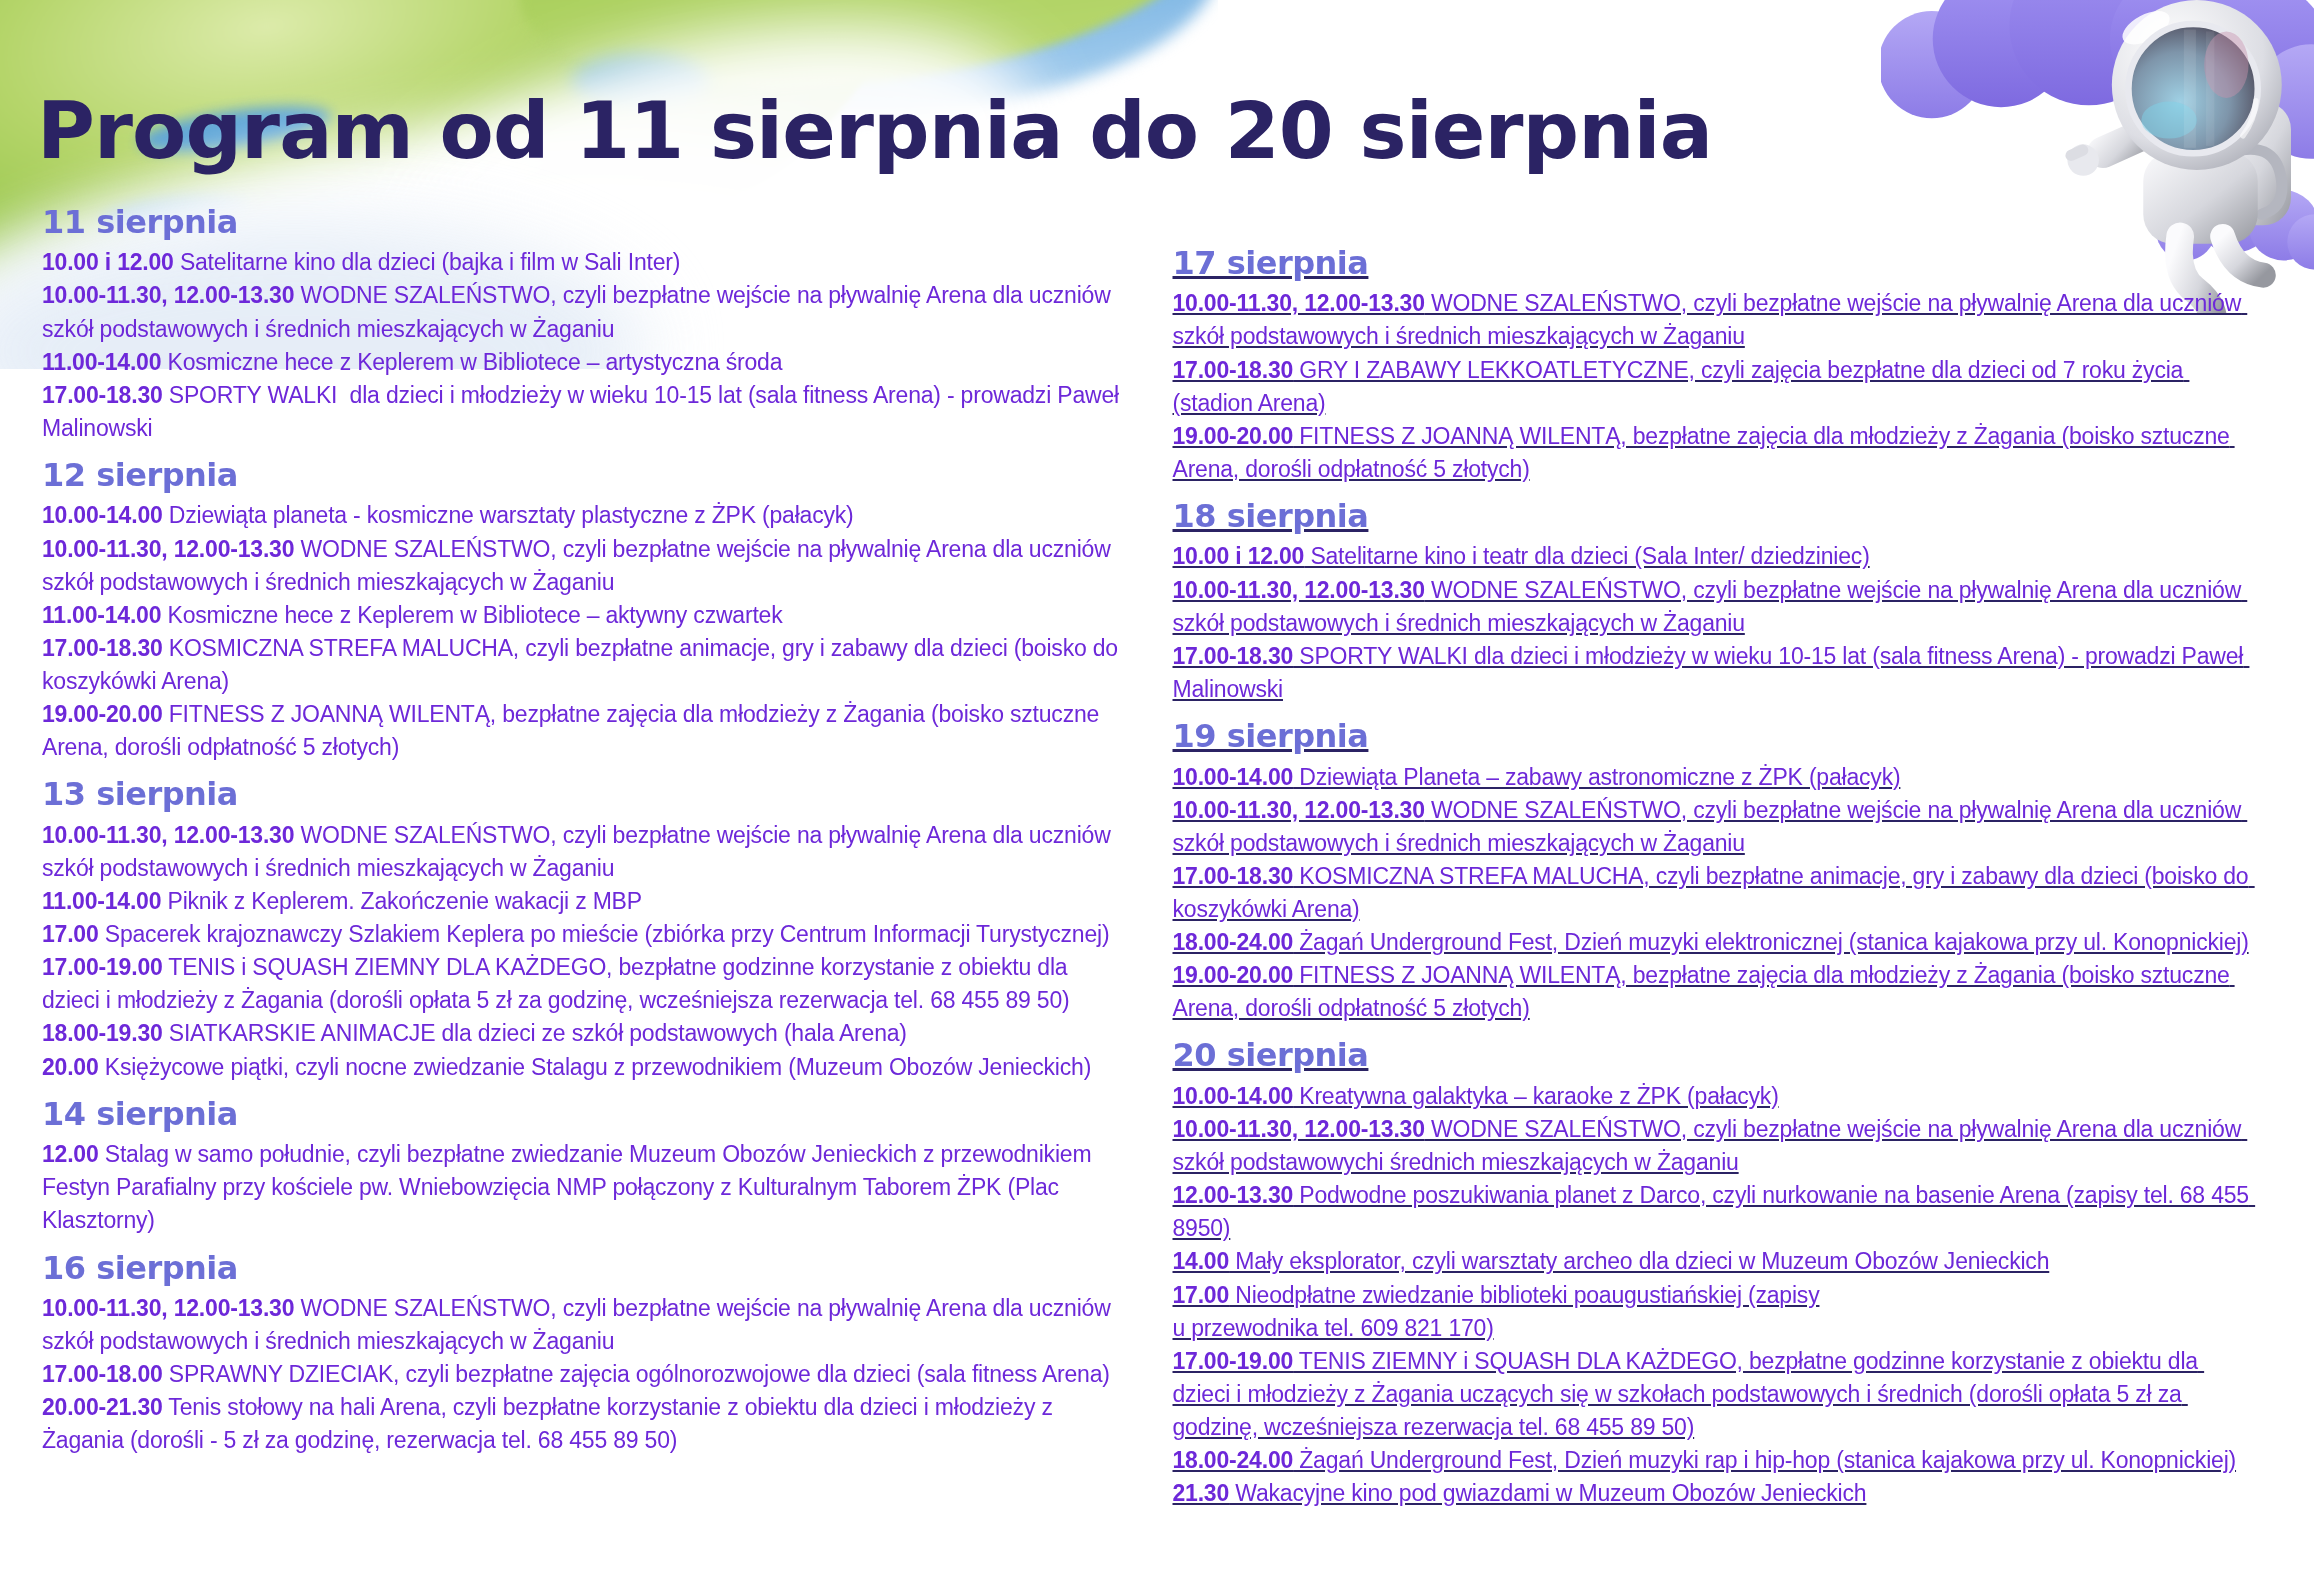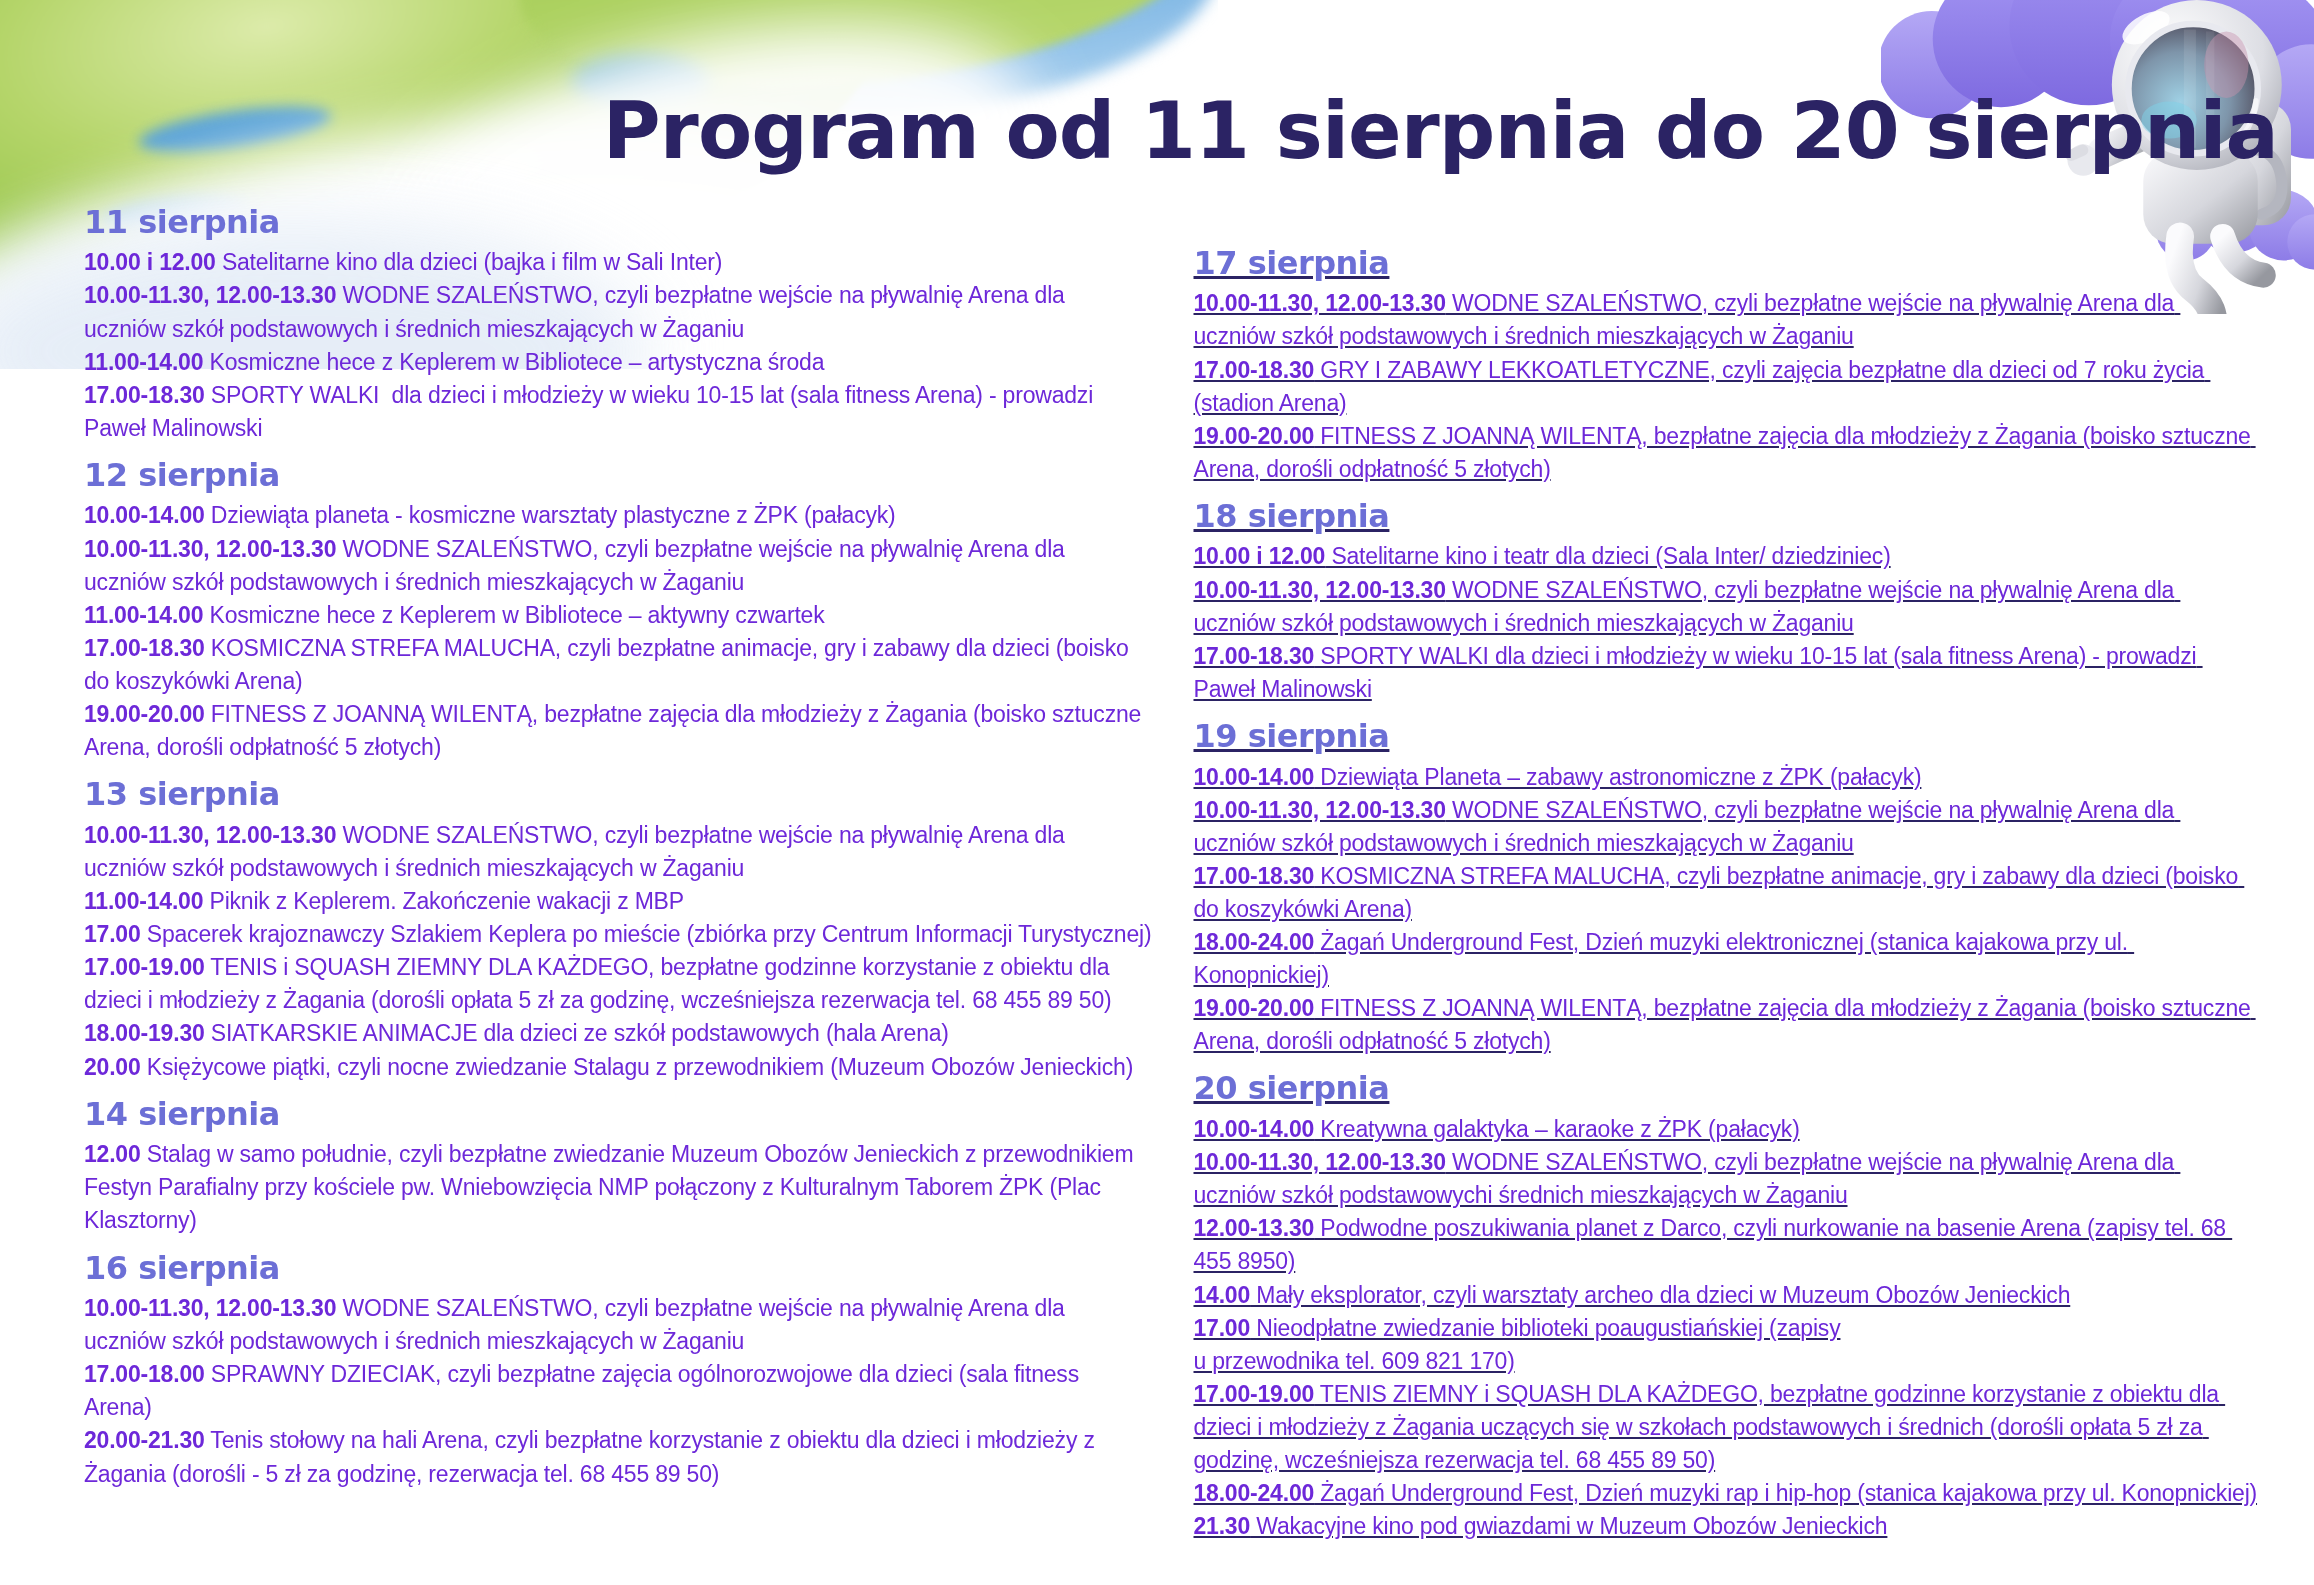--- a/index.html
+++ b/index.html
@@ -32,25 +32,25 @@
   .cloudband1{top:138px;left:-258px;width:1246px;height:498px;border-radius:50%;
         background:#ffffff;transform:rotate(-11deg);filter:blur(28px);}
   .cloudband2{top:37px;left:397px;width:646px;height:277px;border-radius:50%;
         background:#ffffff;transform:rotate(-12deg);filter:blur(31px);opacity:.95;}
   .tint{top:222px;left:-55px;width:701px;height:258px;border-radius:50%;
         background:#e2ebf6;filter:blur(39px);opacity:.85;}
   .deco-right{top:0;right:0;width:434px;height:314px;}
   
   .title{
     position:relative;z-index:2;margin:85px 37px 0 37px;
-    text-align:right;font-size:79px;font-weight:800;letter-spacing:-0.9px;
+    text-align:left;font-size:79px;font-weight:800;letter-spacing:-0.9px;
     color:#2b2364;font-family:"DejaVu Sans","Liberation Sans",sans-serif;
   }
   
-  .columns{position:relative;z-index:2;display:flex;gap:42px;padding:24px 54px 0 84px;}
+  .columns{position:relative;z-index:2;display:flex;gap:42px;padding:24px 54px 0 42px;}
   .col{flex:1;min-width:0;}
   .col.right{padding-top:41px;text-decoration:underline;}
   .day-header{
     margin:11px 0 5.5px 0;font-size:32px;font-weight:800;letter-spacing:-0.5px;
     color:#6c6fd6;font-family:"DejaVu Sans","Liberation Sans",sans-serif;
   }
   .day:first-child .day-header{margin-top:1.8px;}
   .event{
     margin:0;font-size:23px;line-height:1.44;font-weight:500;
     color:#6d28d9;white-space:pre-wrap;letter-spacing:-0.2px;

